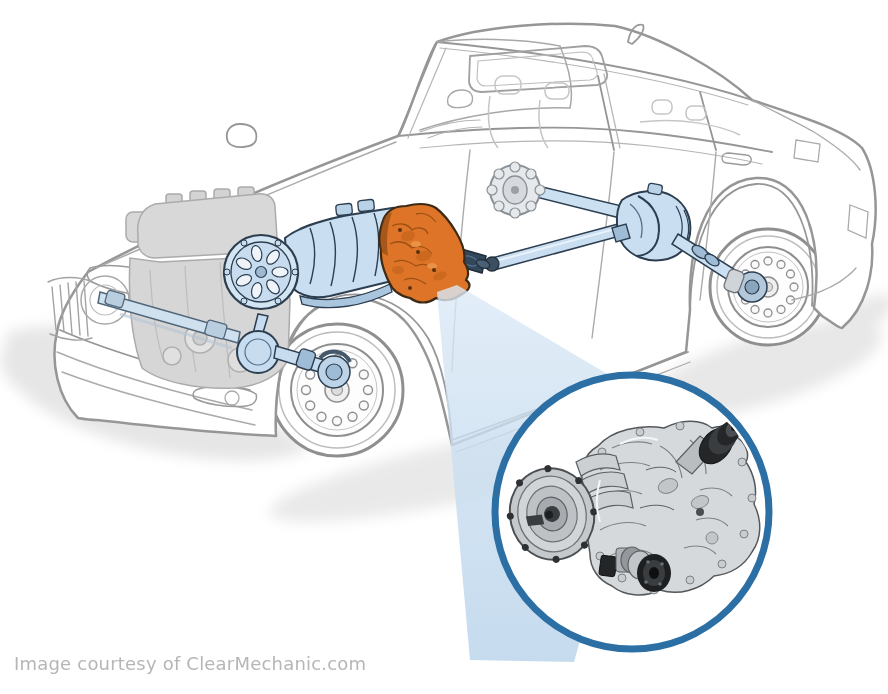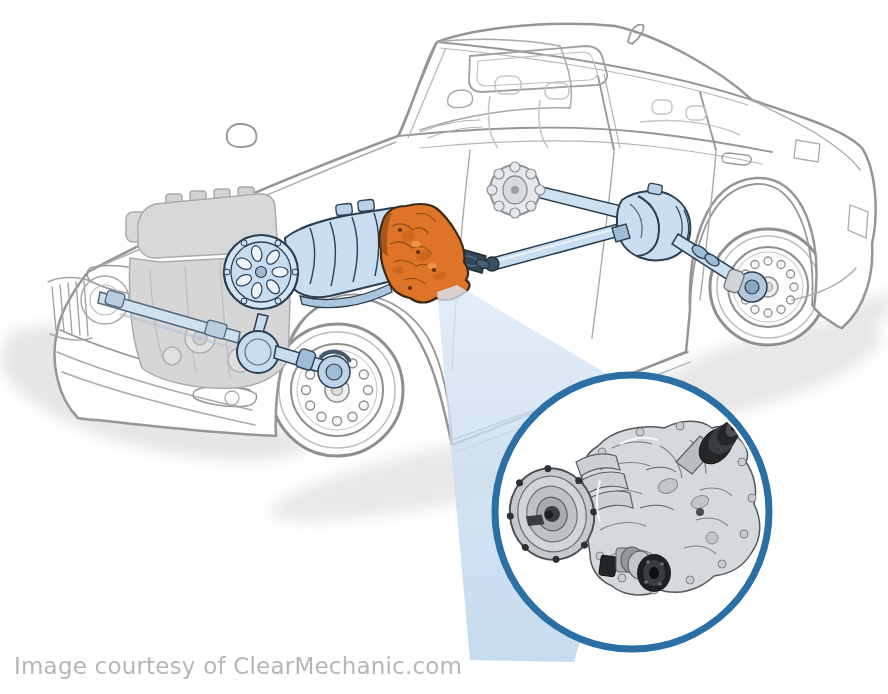--- a/index.html
+++ b/index.html
@@ -1,19 +1,19 @@
 <!DOCTYPE html>
 <html><head>
 <meta charset="utf-8">
 <style>
   html,body{margin:0;padding:0;background:#fff;}
   #stage{position:relative;width:888px;height:694px;background:#fff;overflow:hidden;
          font-family:"DejaVu Sans","Liberation Sans",sans-serif;}
   #stage svg{position:absolute;left:0;top:0;}
-  .caption{position:absolute;left:14px;top:653px;font-size:23px;color:#b6b6b6;
+  .caption{position:absolute;left:14px;top:653px;font-size:18px;color:#b6b6b6;
            letter-spacing:.2px;font-weight:400;}
 </style>
 </head>
 <body>
 
 <div id="stage">
 <svg width="888" height="694" viewBox="0 0 888 694">
   <defs>
     <linearGradient id="beamGrad" x1="0" y1="0" x2="0" y2="1">
       <stop offset="0" stop-color="#dbe9f6"></stop>

